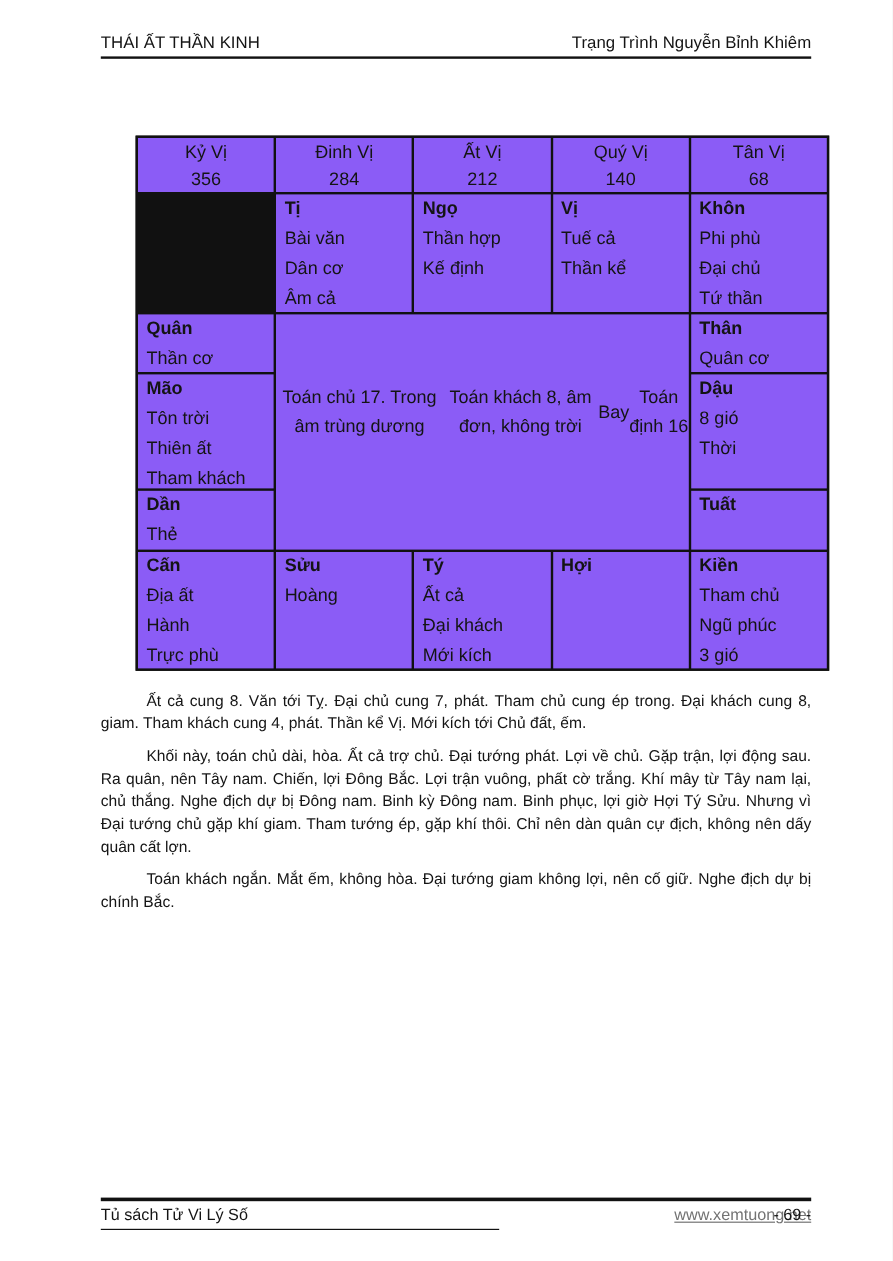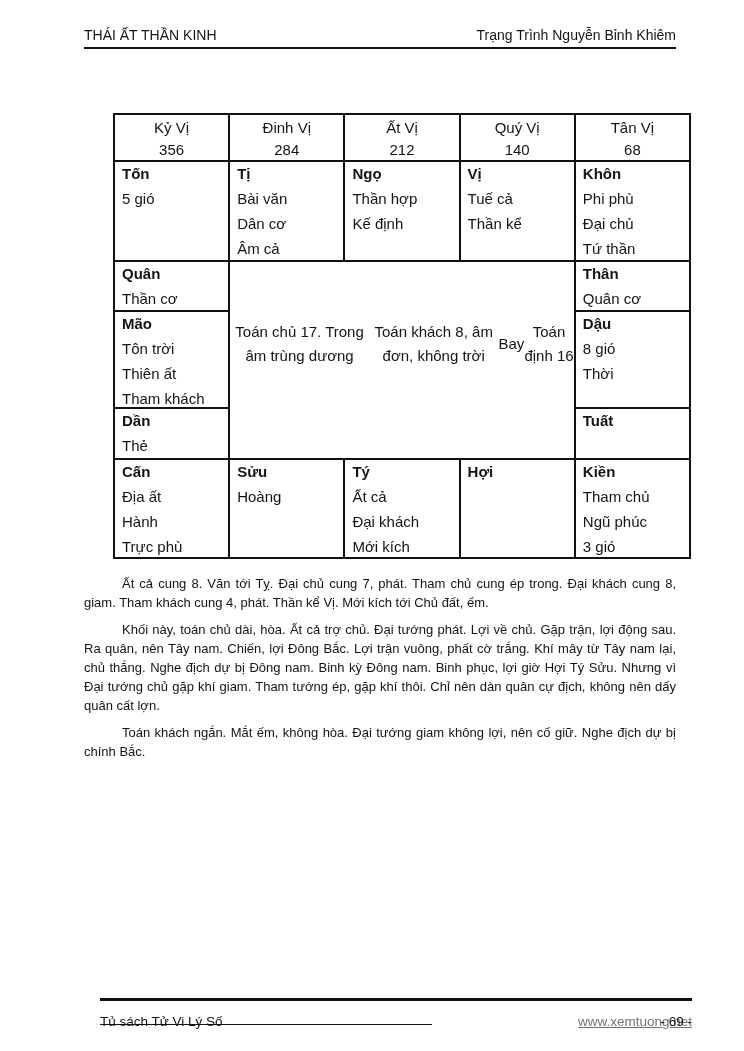--- a/index.html
+++ b/index.html
@@ -21,21 +21,21 @@
   .chart {
     position:absolute; left:113px; top:113px; width:578px;
     background:#111; border:2px solid #111;
     display:grid;
     grid-template-columns:repeat(5, 1fr);
     grid-template-rows:45px 98px 48px 95px 49px 97px;
     grid-gap:2px; gap:2px;
     box-sizing:border-box;
     font-size:15px;
   }
-  .chart > div { background:#ffffff; overflow:hidden; }
+  .chart > div { background:#8b5cf6; overflow:hidden; }
   .hc { text-align:center; padding-top:2px; }
   .hc .hl { line-height:21px; }
   .hc .hv { line-height:23px; }
   .bc { padding:0 4px 0 7px; }
   .bc .t { font-weight:bold; line-height:24px; }
   .bc .ln { line-height:25px; }
 
   .r1c1{grid-area:1/1} .r1c2{grid-area:1/2} .r1c3{grid-area:1/3} .r1c4{grid-area:1/4} .r1c5{grid-area:1/5}
   .r2c1{grid-area:2/1} .r2c2{grid-area:2/2} .r2c3{grid-area:2/3} .r2c4{grid-area:2/4} .r2c5{grid-area:2/5}
   .a-thin{grid-area:3/1} .a-than{grid-area:3/5}
@@ -52,23 +52,22 @@
   
   .bodytext {
     position:absolute; left:84px; top:574px; width:592px;
     font-size:13px; line-height:19px; text-align:justify;
   }
   .bodytext p { margin:0 0 8px 0; text-indent:38px; }
 
   
   .ftr {
     position:absolute; left:84px; top:998px; width:592px;
-    border-top:3px solid #111; padding-top:12px;
+    border-top:3px solid #111; padding-top:3px;
     font-size:13.5px;
-    margin-left:16px;
   }
   .ftr-row { position:relative; display:flex; justify-content:space-between; line-height:17px; }
   .ftr-center { position:absolute; left:0; right:0; text-align:right; }
   .ftr-link { text-decoration:underline; color:#737373; }
   .ftr-subline {
     position:absolute; left:0; top:23px; width:332px; border-top:1px solid #111;
   }
 </style>
 </head>
 <body>
@@ -96,24 +95,20 @@
     </div>
     <div class="hc r1c4">
       <div class="hl">Quý Vị</div>
       <div class="hv">140</div>
     </div>
     <div class="hc r1c5">
       <div class="hl">Tân Vị</div>
       <div class="hv">68</div>
     </div>
 
-    <div class="bc r2c1">
-      <div class="t">Tốn</div>
-      <div class="ln">5 gió</div>
-    </div>
     <div class="bc r2c2">
       <div class="t">Tị</div>
       <div class="ln">Bài văn</div>
       <div class="ln">Dân cơ</div>
       <div class="ln">Âm cả</div>
     </div>
     <div class="bc r2c3">
       <div class="t">Ngọ</div>
       <div class="ln">Thần hợp</div>
       <div class="ln">Kế định</div>

